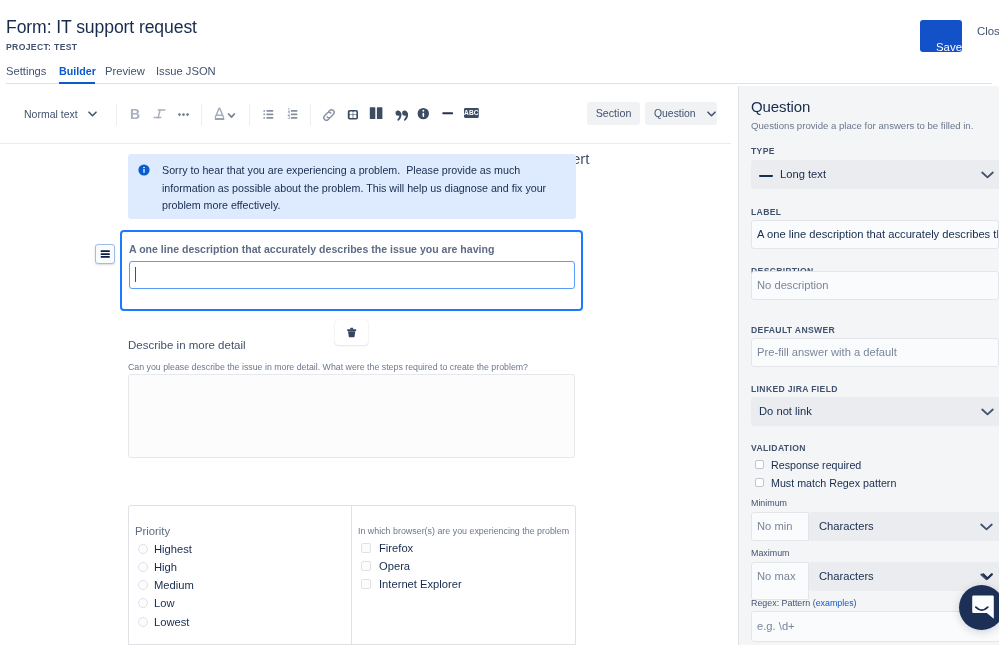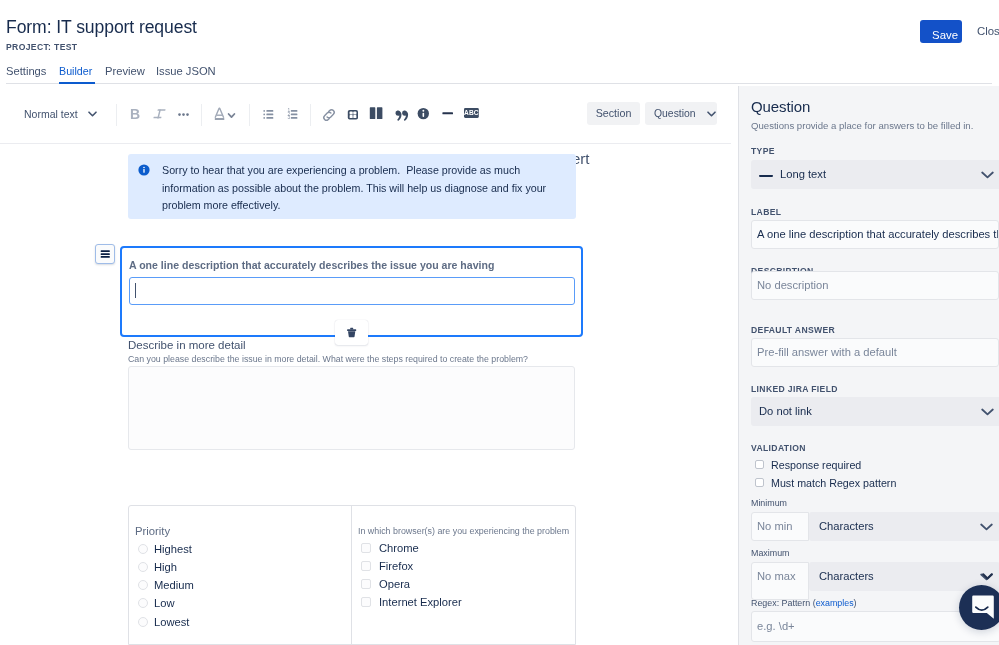--- a/index.html
+++ b/index.html
@@ -15,30 +15,30 @@
 
   
   .hdr { position:absolute; left:0; top:0; width:999px; height:60px; }
   .hdr-title { position:absolute; left:6px; top:16px; font-size:17.6px; line-height:22px;
                font-weight:400; color:#172b4d; letter-spacing:-0.1px; white-space:nowrap; }
   .hdr-project { position:absolute; left:6px; top:42px; font-size:8.6px; line-height:11px;
                  font-weight:700; color:#42526e; letter-spacing:0.35px; white-space:nowrap; }
   .btn-save { position:absolute; left:920px; top:20px; width:42px; height:23px;
               background:#1351c8; border-radius:3px; border:none; color:#fff;
               font-size:11.4px; font-family:"Liberation Sans", sans-serif; line-height:23px;
-              text-align:right; cursor:pointer; padding:4px; }
+              text-align:left; cursor:pointer; padding:16px; }
   .btn-close { position:absolute; left:977px; top:20px; height:23px; line-height:23px;
                font-size:11.4px; color:#42526e; white-space:nowrap; cursor:pointer; }
 
   
   .tabs { position:absolute; left:0; top:0; width:999px; height:86px; }
   .tabs-line { position:absolute; left:6px; top:83px; width:986px; height:1px; background:#dfe1e6; }
   .tab { position:absolute; top:64px; font-size:11.2px; line-height:14px; color:#42526e;
          white-space:nowrap; cursor:pointer; }
-  .tab.active { color:#0c5bce; font-weight:400; font-size:10.7px;text-align:center; }
+  .tab.active { color:#0c5bce; font-weight:700; font-size:10.7px;text-align:center; }
   .tab-underline { position:absolute; top:82px; height:2.2px; background:#0c5bce; }
 
   
   .main-left { position:absolute; left:0; top:86px; width:738px; height:559px;
                background:#ffffff; overflow:hidden; }
   .right-panel { position:absolute; left:738px; top:86px; width:261px; height:559px;
                  background:#f4f5f7; border-left:1px solid #dfe1e6; overflow:hidden; }
 
   
   .toolbar { position:absolute; left:0; top:0; width:731px; height:58px; background:#fff;
@@ -57,34 +57,34 @@
 
   
   .overlay { position:absolute; left:0; top:0; width:738px; height:645px; overflow:hidden; }
   .canvas { position:absolute; left:0; top:54px; width:738px; height:505px; }
 
   .banner { position:absolute; left:128px; top:154px; width:448px; height:65px; padding:8px 14px 0 34px;
             background:#deebff; border-radius:3px; color:#172b4d;
             font-size:10.7px; line-height:17.6px; }
   .banner-icon { position:absolute; left:9.5px; top:10px; line-height:0; }
 
-  .q-card { position:absolute; left:120px; top:246px; width:463px; height:91px;
+  .q-card { position:absolute; left:120px; top:230px; width:463px; height:81px;
             border:2px solid #1d7afc; border-radius:4px; background:#fff; }
   .q-card .q-label { position:absolute; left:7px; top:10px; font-size:10.55px; font-weight:700;
                      color:#5e6c84; line-height:14px; white-space:nowrap; }
   .q-card .q-input { position:absolute; left:6.5px; top:29px; width:446px; height:28px;
                      border:1px solid #5a9cf8; border-radius:3px; background:#fff; }
   .q-caret { position:absolute; left:5px; top:5px; width:1.6px; height:15px; background:#42526e; }
   .drag-handle { position:absolute; left:95px; top:244px; width:20px; height:20px;
                  background:#fafbfc; border:1px solid #9fbce8; border-radius:3px;
                  box-shadow:0 1px 2px rgba(9,30,66,0.16); cursor:grab; line-height:0; }
 
   .q2 { position:absolute; left:128px; top:338px; width:448px; }
   .q2-label { font-size:11.5px; line-height:15px; color:#42526e; font-weight:400; white-space:nowrap; }
-  .q2-desc { font-size:8.8px; line-height:12px; color:#6b778c; margin-top:0px; white-space:nowrap; }
+  .q2-desc { font-size:8.8px; line-height:12px; color:#6b778c; margin-top:8px; white-space:nowrap; }
   .q2-area { margin-top:1px; width:447px; height:84px; border:1px solid #e6e8ec;
              border-radius:3px; background:#fcfcfd; }
   .trash-btn { position:absolute; left:335px; top:320px; width:33px; height:25px; background:#fff;
                border-radius:3px; box-shadow:0 1px 2px rgba(9,30,66,0.10),0 0 1px rgba(9,30,66,0.18);
                cursor:pointer; line-height:0; }
 
   .cols { position:absolute; left:128px; top:505px; width:448px; height:140px;
           border:1px solid #dfe1e6; border-top-left-radius:3px; border-top-right-radius:3px;
           background:#fff; }
   .col-div { position:absolute; left:222px; top:0; width:1px; height:140px; background:#dfe1e6; }
@@ -317,21 +317,20 @@
         <div style="height:2px"></div>
         <div class="opt"><i class="radio"></i><span>Highest</span></div>
         <div class="opt"><i class="radio"></i><span>High</span></div>
         <div class="opt"><i class="radio"></i><span>Medium</span></div>
         <div class="opt"><i class="radio"></i><span>Low</span></div>
         <div class="opt"><i class="radio"></i><span>Lowest</span></div>
       </div>
       <div class="col-b">
         <div class="col-sub">In which browser(s) are you experiencing the problem</div>
         <div style="height:2px"></div>
-        <div class="opt"><i class="cbox"></i><span>Chrome</span></div>
         <div class="opt"><i class="cbox"></i><span>Firefox</span></div>
         <div class="opt"><i class="cbox"></i><span>Opera</span></div>
         <div class="opt"><i class="cbox"></i><span>Internet Explorer</span></div>
       </div>
     </div>
   </div>
 
   <div class="right-panel">
     <div class="rp-title">Question</div>
     <div class="rp-sub">Questions provide a place for answers to be filled in.</div>

